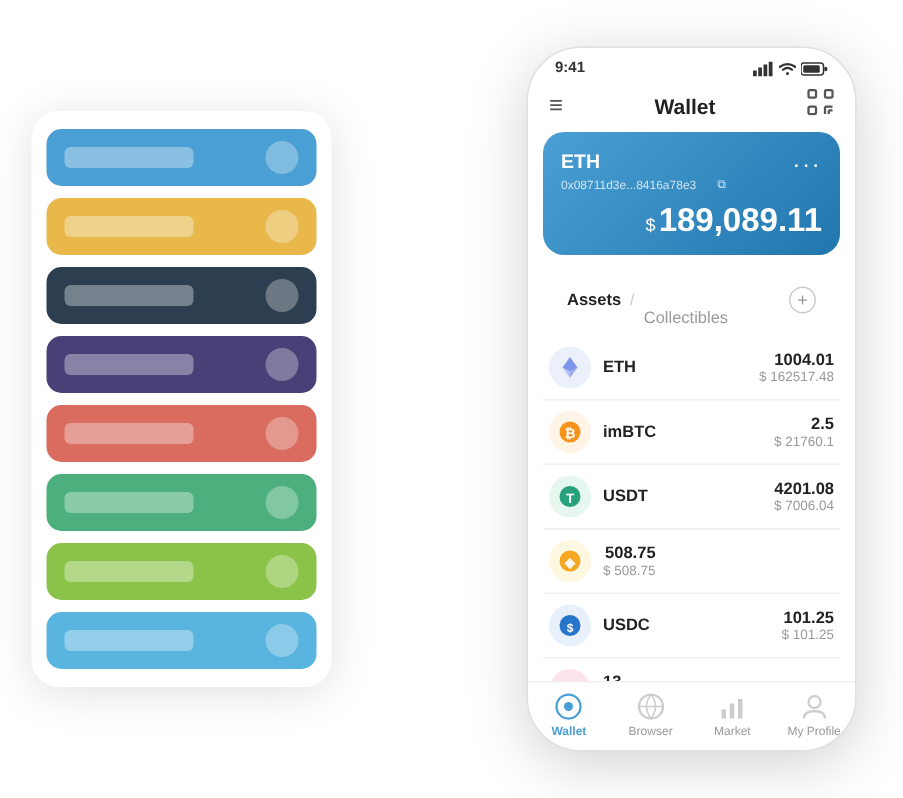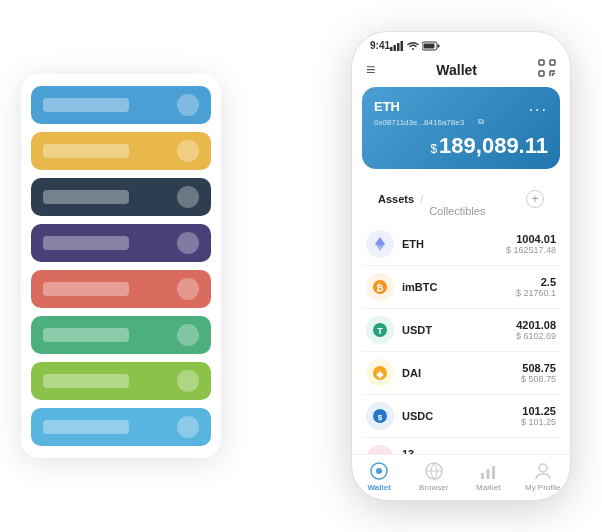--- a/index.html
+++ b/index.html
@@ -86,21 +86,21 @@
       box-shadow: 0 8px 40px rgba(0,0,0,0.18);
       border: 1.5px solid #e0e0e0;
       overflow: hidden;
       z-index: 2;
       display: flex;
       flex-direction: column;
     }
 
     .phone-status-bar {
       display: flex;
-      justify-content: flex-start;
+      justify-content: space-between;
       align-items: center;
       padding: 8px 18px 4px;
       font-size: 10px;
       color: #333;
       font-weight: 600;
     }
 
     .status-icons {
       display: flex;
       gap: 3px;
@@ -447,32 +447,31 @@
       <div class="token-item">
         <div class="token-icon icon-usdt">
           <svg width="16" height="16" viewBox="0 0 16 16">
             <circle cx="8" cy="8" r="7" fill="#26a17b"></circle>
             <text x="8" y="12" text-anchor="middle" fill="white" font-size="9" font-weight="bold">T</text>
           </svg>
         </div>
         <span class="token-name">USDT</span>
         <div class="token-values">
           <div class="token-amount">4201.08</div>
-          <div class="token-usd">$ 6102.69</div>
+          <div class="token-usd">$ 7006.04</div>
         </div>
       </div>
 
       <div class="token-item">
         <div class="token-icon icon-dai">
           <svg width="16" height="16" viewBox="0 0 16 16">
             <circle cx="8" cy="8" r="7" fill="#f5a623"></circle>
             <text x="8" y="12" text-anchor="middle" fill="white" font-size="9" font-weight="bold">◈</text>
           </svg>
         </div>
-        <span class="token-name">DAI</span>
         <div class="token-values">
           <div class="token-amount">508.75</div>
           <div class="token-usd">$ 508.75</div>
         </div>
       </div>
 
       <div class="token-item">
         <div class="token-icon icon-usdc">
           <svg width="16" height="16" viewBox="0 0 16 16">
             <circle cx="8" cy="8" r="7" fill="#2775ca"></circle>

